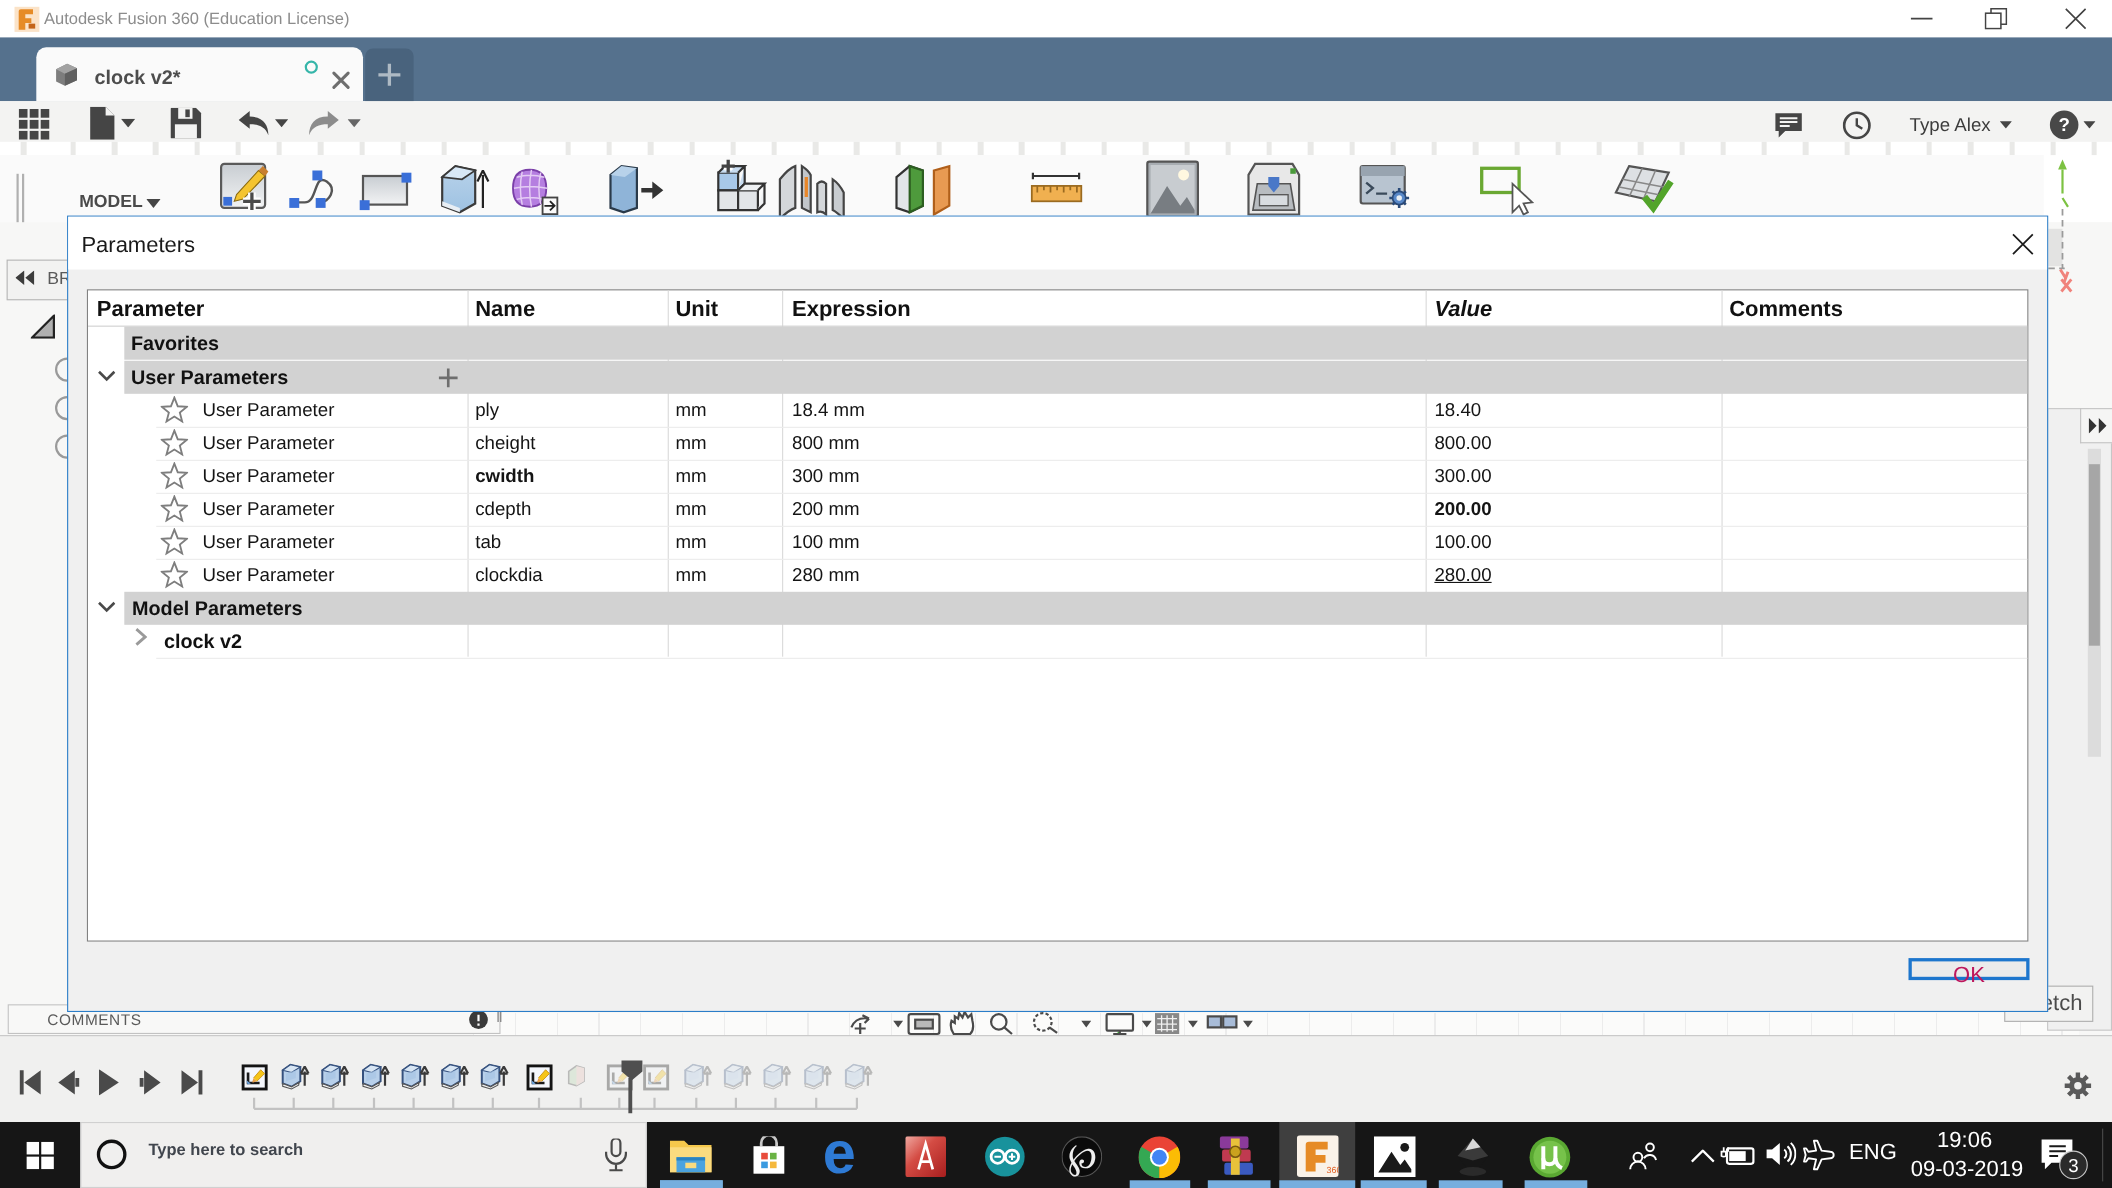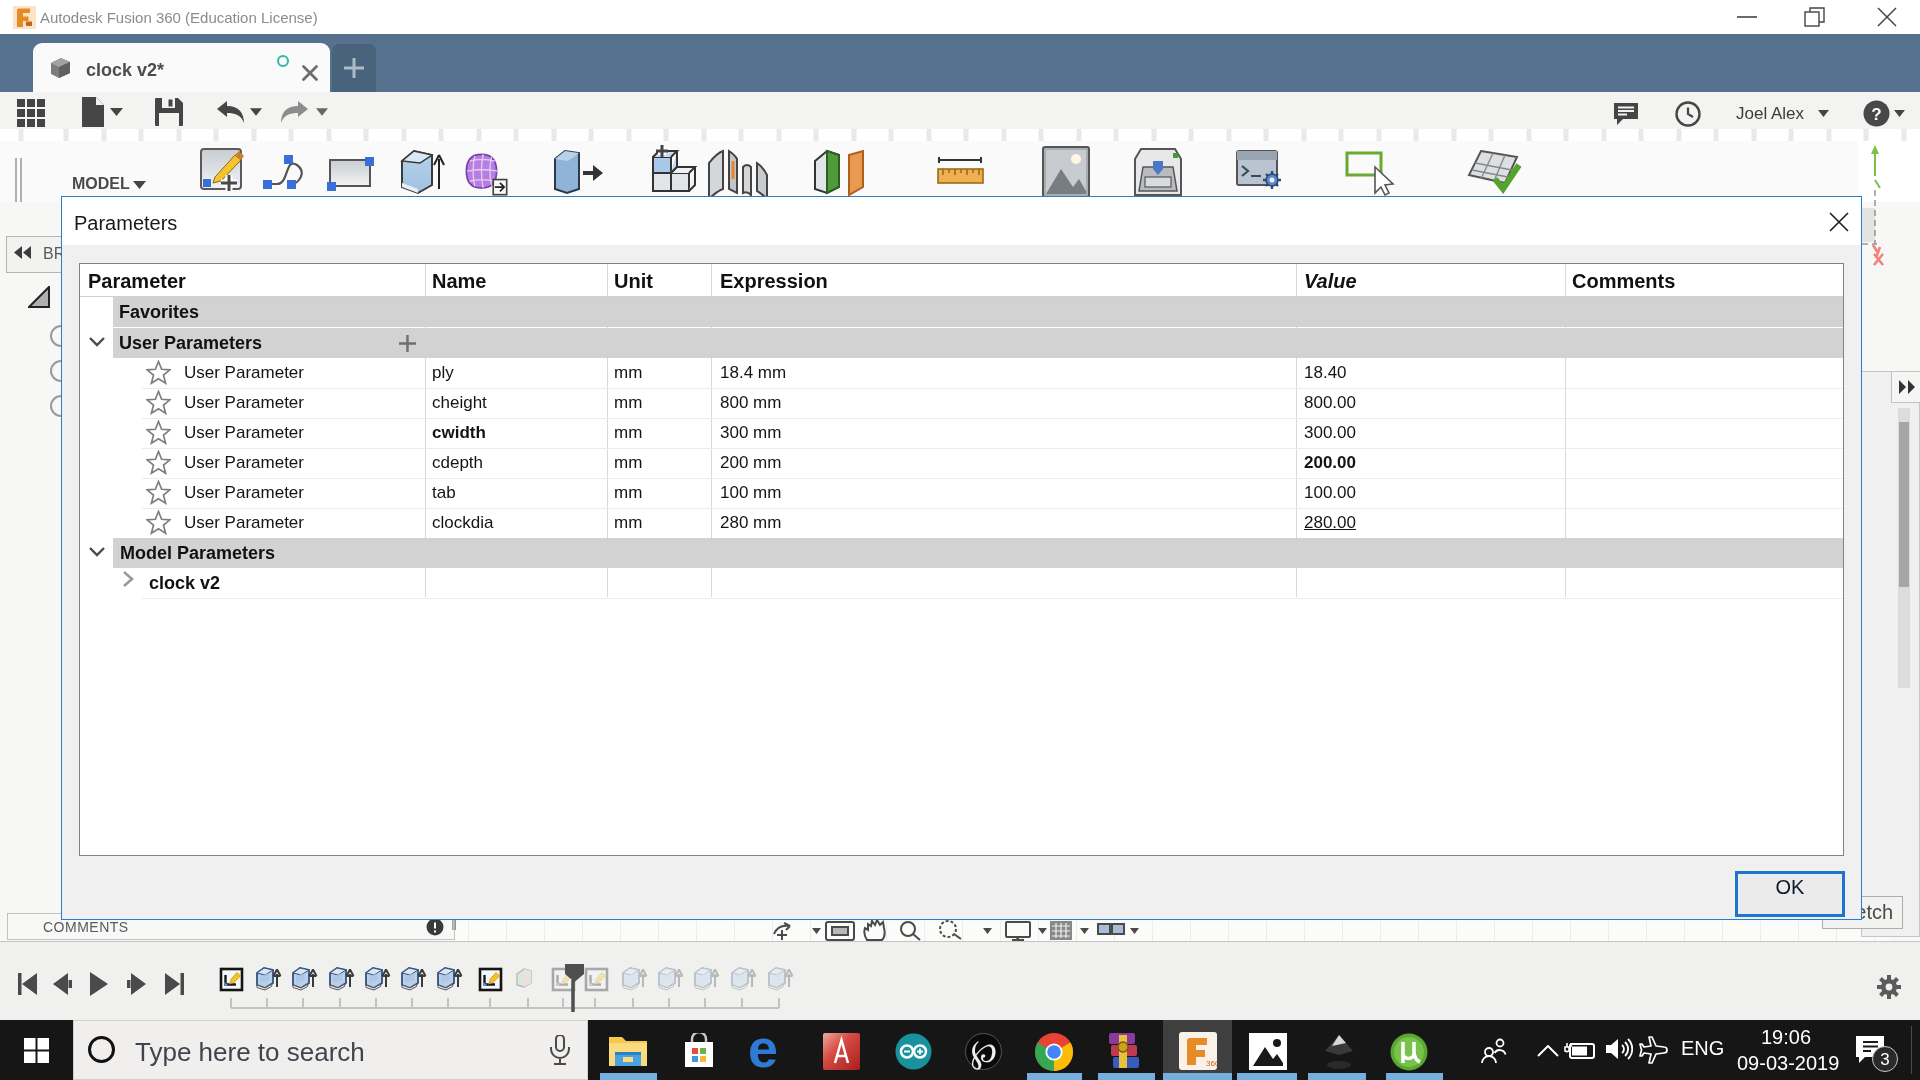--- a/index.html
+++ b/index.html
@@ -33,38 +33,38 @@
   #rightpanel { left:1861px; top:169px; width:59px; height:566px; background:#f0f0f0; border:1px solid #c6c6c6; }
   #sketchbtn { left:1822px; top:694px; width:81px; height:33px; background:#f2f2f1; border:1px solid #adadad;
       font-size:20px; color:#4a4a4a; text-align:center; line-height:31px; }
 
   
   #timeline { left:0; top:941px; width:1920px; height:79px; background:#f0f0ef; border-top:1px solid #c6c6c6; }
 
   
   #taskbar { left:0; top:1020px; width:1920px; height:60px; background:#161616; }
   #searchbox { left:73px; top:0px; width:515px; height:60px; background:#f0efee; border:1px solid #d0d0d0; }
-  #searchtext { left:135px; top:17px; font-size:26px; color:#40454d; }
+  #searchtext { left:135px; top:17px; font-size:15px; color:#40454d;font-weight:bold; }
   .tbtxt { position:absolute; color:#ffffff; font-size:20px; }
   .underline { position:absolute; top:53px; height:7px; background:#76aede; }
   #fusiontile { left:1163px; top:0; width:69px; height:60px; background:#3f3f3f; }
 
   
   #dialog { left:61px; top:196px; width:1801px; height:724px; background:#f0f0f0; border:1px solid #2a7dc8; }
   #dlghead { left:0; top:0; width:1799px; height:48px; background:#ffffff; }
   #dlgtitle { left:12px; top:15px; font-size:20px; color:#191919; }
   #dlgtable { left:17px; top:66px; width:1765px; height:593px; background:#ffffff; border:1px solid #828282; }
   .colline { position:absolute; top:0; width:1px; background:#d9d9d9; }
   .hdrcell { position:absolute; top:6px; font-size:20px; font-weight:bold; color:#111; }
   .grayrow { position:absolute; left:33px; width:1730px; height:30px; background:#d2d2d2; }
   .rowline { position:absolute; height:1px; background:#ececec; }
   .cell { position:absolute; font-size:17px; color:#141414; }
   .bcell { position:absolute; font-size:18px; font-weight:bold; color:#111; }
-  #okbtn { left:1673px; top:674px; width:110px; height:46px; background:#ebebeb; border:3px solid #1d76cd;
-      text-align:center; font-size:20px; color:#0f172a; line-height:27px; }
+  #okbtn { left:1673px; top:674px; width:110px; height:20px; background:#ebebeb; border:3px solid #1d76cd;
+      text-align:center; font-size:20px; color:#be185d; line-height:27px; }
 </style>
 </head>
 <body>
 <div id="stage">
 
   <div class="abs" id="canvas">
     <div class="abs" id="gridband"></div>
     <div class="abs" style="left:1016px;top:736px;width:2px;height:5px;background:#35c42a;"></div>
     <div class="abs" id="browserhdr">
       <svg class="abs" style="left:7px;top:9px;" width="18" height="13" viewBox="0 0 18 13">
@@ -458,21 +458,21 @@
 
     <svg class="abs" style="left:1613px;top:10px;" width="26" height="24" viewBox="0 0 26 24">
       <path d="M1 1 H25 V17 H10 L4 23 V17 H1 Z" fill="#454545"></path>
       <path d="M5 5.5 H21 M5 9 H21 M5 12.5 H14" stroke="#f3f3f2" stroke-width="1.8"></path>
     </svg>
 
     <svg class="abs" style="left:1675px;top:9px;" width="26" height="26" viewBox="0 0 26 26">
       <circle cx="13" cy="13" r="11.5" fill="none" stroke="#454545" stroke-width="2.4"></circle>
       <path d="M13 6.5 V13 L18 16" fill="none" stroke="#454545" stroke-width="2.2"></path>
     </svg>
-    <span class="abs" style="left:1736px;top:12px;font-size:17px;color:#3c3c3c;">Joel Alex</span>
+    <span class="abs" style="left:1736px;top:12px;font-size:17px;color:#3c3c3c;">Type Alex</span>
     <svg class="abs" style="left:1818px;top:18px;" width="11" height="7" viewBox="0 0 13 8">
         <path d="M0 0 H13 L6.5 8 Z" fill="#454545"></path>
       </svg>
 
     <svg class="abs" style="left:1863px;top:8px;" width="27" height="27" viewBox="0 0 27 27">
       <circle cx="13.5" cy="13.5" r="13" fill="#484848"></circle>
       <text x="13.5" y="19.5" font-size="17" font-weight="bold" fill="#fff" text-anchor="middle" font-family="Liberation Sans">?</text>
     </svg>
     <svg class="abs" style="left:1894px;top:18px;" width="11" height="7" viewBox="0 0 13 8">
         <path d="M0 0 H13 L6.5 8 Z" fill="#454545"></path>

